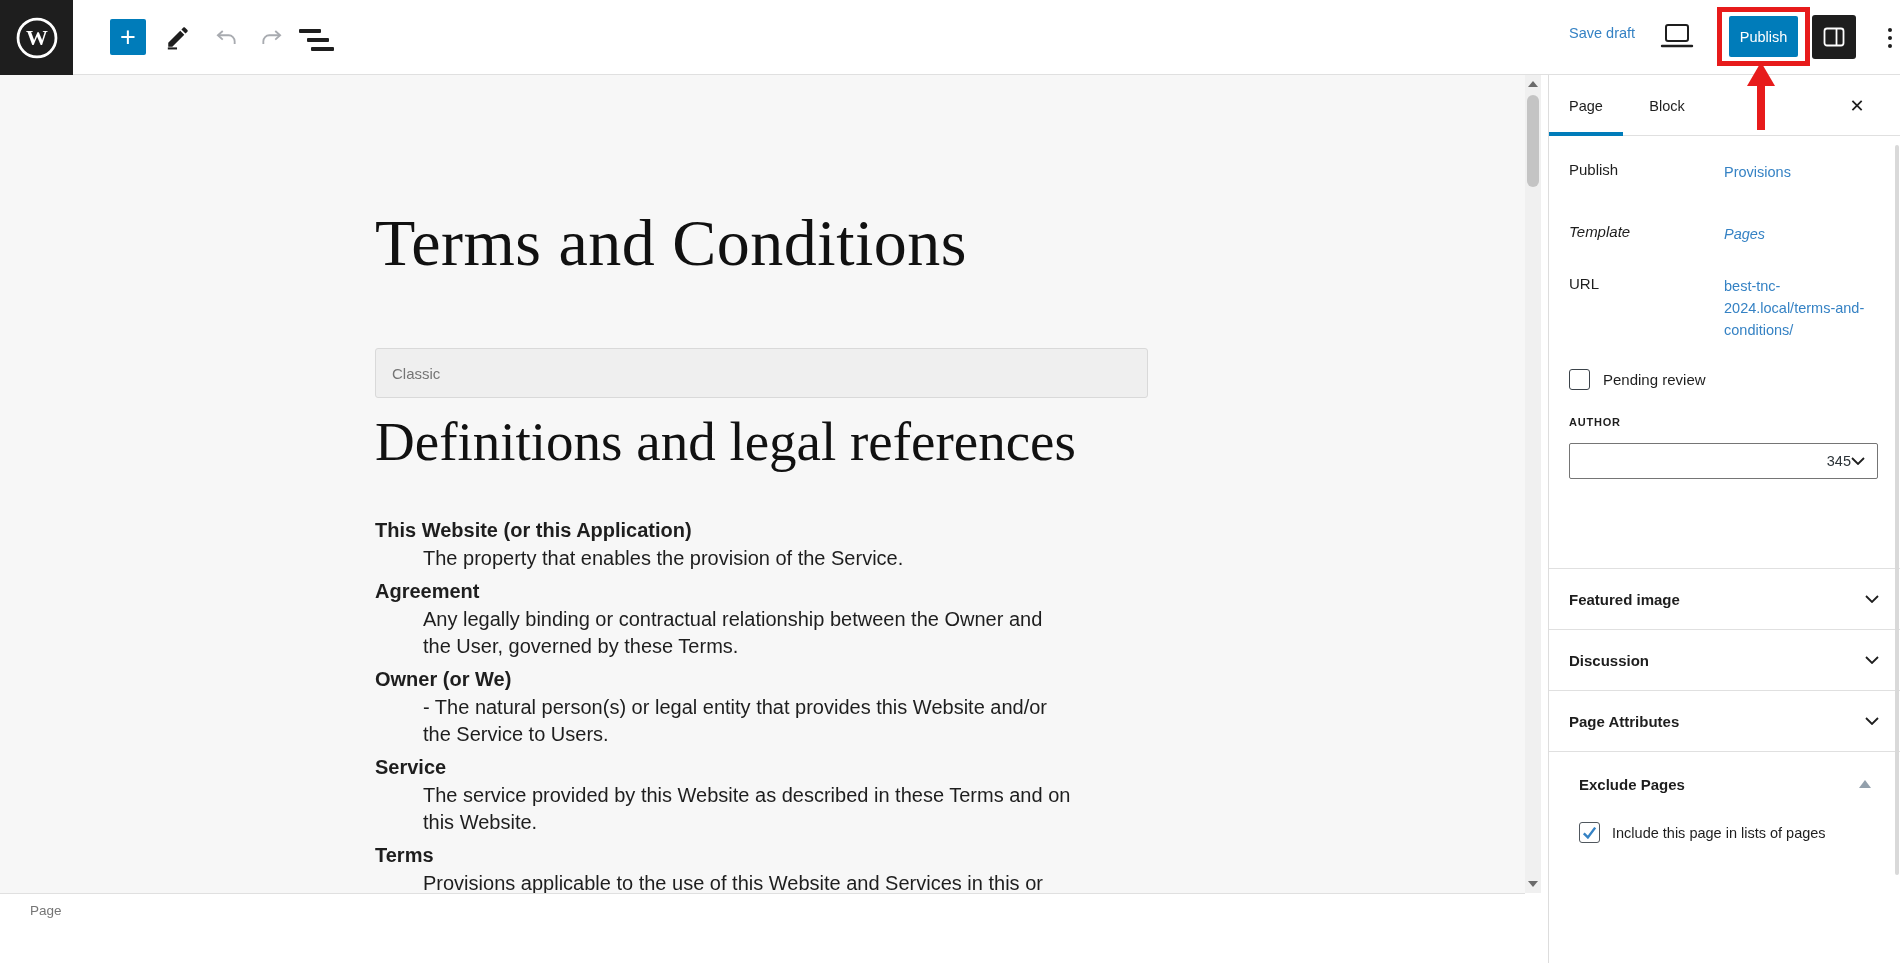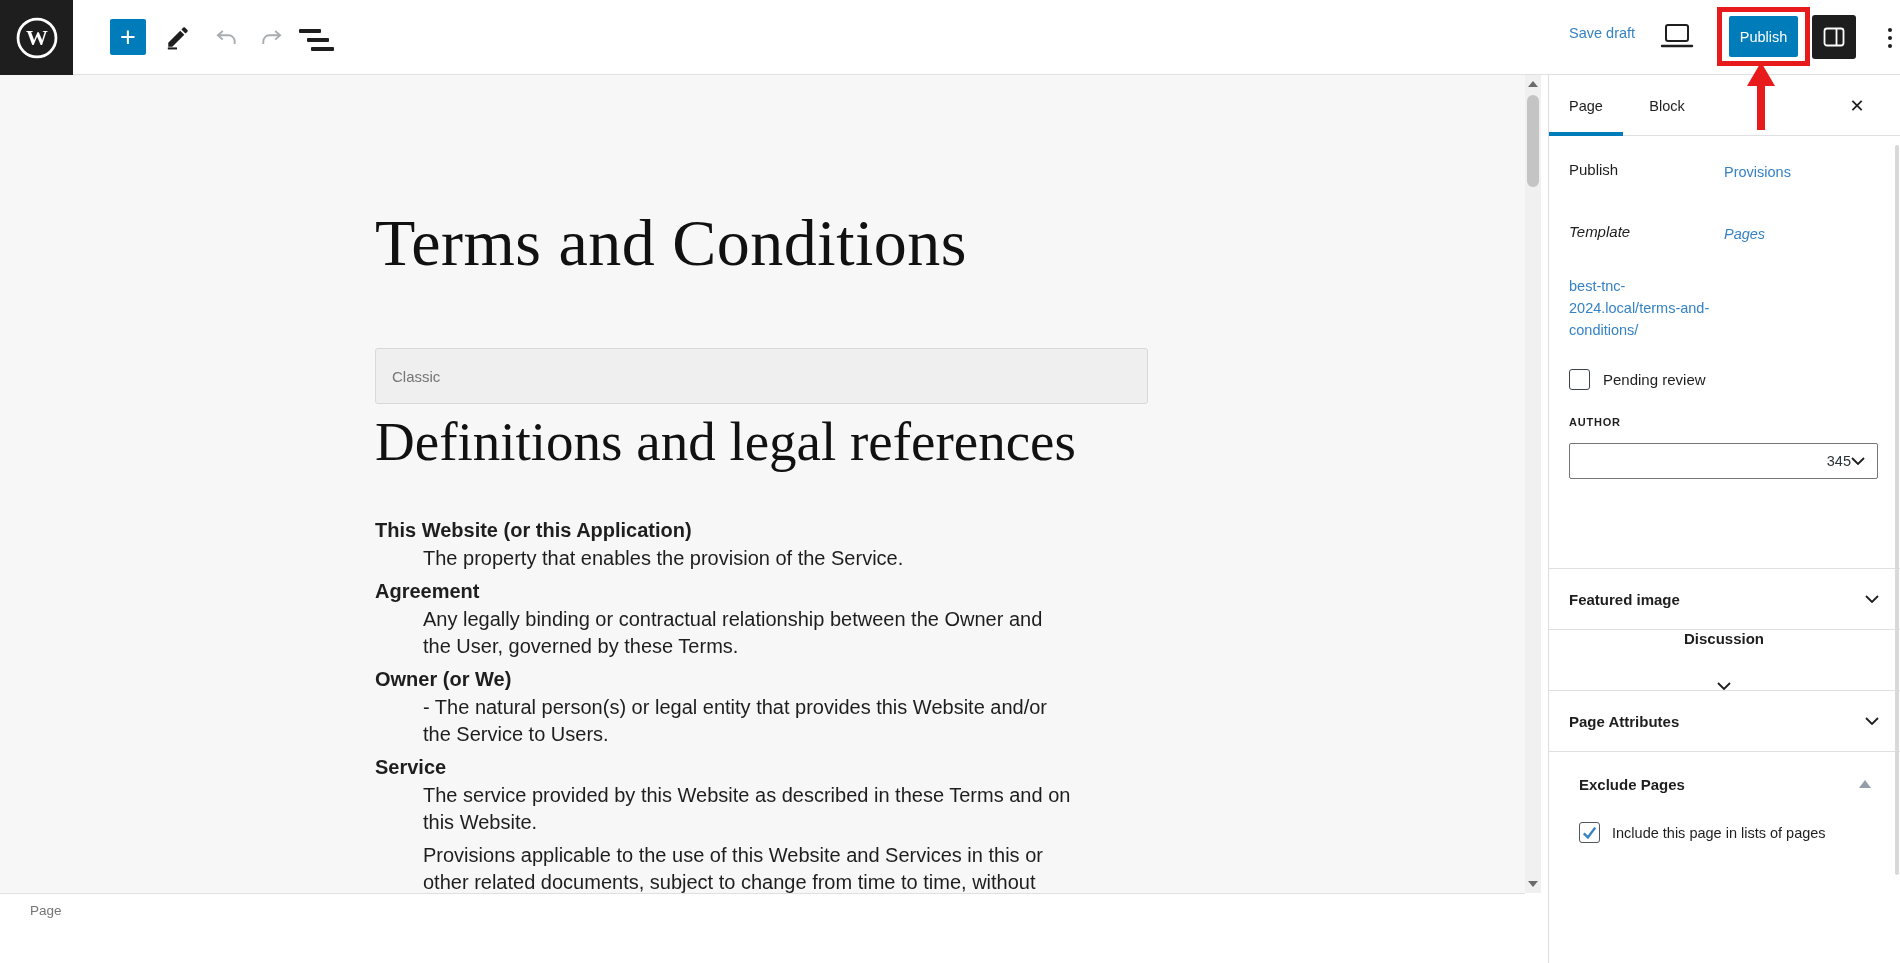--- a/index.html
+++ b/index.html
@@ -28,21 +28,21 @@
   .options-menu .dot { width:4px; height:4px; border-radius:50%; background:#1e1e1e; }
 
   
   .annot-box { position:absolute; left:1717px; top:7px; width:93px; height:59px; border:5px solid #e71b1b; z-index:9; pointer-events:none; }
   .annot-arrow-head { position:absolute; left:1747px; top:62px; width:0; height:0; border-left:14px solid transparent; border-right:14px solid transparent; border-bottom:24px solid #e71b1b; z-index:9; }
   .annot-arrow-shaft { position:absolute; left:1757px; top:84px; width:8px; height:46px; background:#e71b1b; z-index:9; }
 
   
   .canvas { position:absolute; left:0; top:75px; width:1525px; height:818px; background:#f7f7f7; overflow:hidden; }
   .doc-title { position:absolute; left:375px; top:126px; width:900px; font-family:"Liberation Serif",serif; font-size:66px; font-weight:400; color:#111; line-height:84px; letter-spacing:0.5px; }
-  .classic-block { position:absolute; left:375px; top:273px; width:773px; height:56px; background:#efefef; border:1px solid #d9d9d9; border-radius:3px; display:flex; align-items:center; padding-left:16px; cursor:pointer; }
+  .classic-block { position:absolute; left:375px; top:273px; width:773px; height:50px; background:#efefef; border:1px solid #d9d9d9; border-radius:3px; display:flex; align-items:center; padding-left:16px; cursor:pointer; }
   .classic-label { font-size:15px; color:#757575; }
   .doc-h2 { position:absolute; left:375px; top:336px; width:900px; font-family:"Liberation Serif",serif; font-size:55px; font-weight:400; color:#111; line-height:62px; }
   .definitions { position:absolute; left:375px; top:442px; width:780px; }
   .def-term { font-size:20px; font-weight:bold; line-height:26px; margin-bottom:2px; color:#1e1e1e; }
   .def-desc { margin-left:48px; max-width:650px; font-size:20px; line-height:27px; margin-bottom:6px; color:#1e1e1e; }
 
   
   .edit-scrollbar { position:absolute; left:1525px; top:75px; width:16px; height:818px; background:#f0f0f0; }
   .sb-arrow-up { position:absolute; left:3px; top:6px; width:0; height:0; border-left:5px solid transparent; border-right:5px solid transparent; border-bottom:6px solid #6b6b6b; }
   .sb-arrow-down { position:absolute; left:3px; bottom:6px; width:0; height:0; border-left:5px solid transparent; border-right:5px solid transparent; border-top:6px solid #6b6b6b; }
@@ -70,21 +70,21 @@
   .checkbox { width:21px; height:21px; background:#fff; border:1.5px solid #3c434a; border-radius:3px; display:flex; align-items:center; justify-content:center; cursor:pointer; }
   .check-label { font-size:15px; color:#1e1e1e; }
 
   .author-label { position:absolute; left:20px; top:341px; font-size:11px; font-weight:bold; letter-spacing:0.8px; color:#1e1e1e; }
   .author-select { position:absolute; left:20px; top:368px; width:309px; height:36px; border:1px solid #757575; border-radius:2px; background:#fff; display:flex; align-items:center; justify-content:flex-end; padding:0 12px; font-size:14.5px; color:#2c3338; cursor:pointer; }
   .trash-btn { position:absolute; left:20px; top:428px; width:309px; height:38px; background:#fff; border:1px solid #cc1818; border-radius:2px; color:#cc1818; font-size:14.5px; font-family:"Liberation Sans",sans-serif; cursor:pointer; }
 
   .panel { position:absolute; left:0; width:352px; height:61px; border-top:1px solid #e0e0e0; display:flex; align-items:center; justify-content:space-between; padding:0 22px 0 20px; cursor:pointer; background:#fff; }
   .panel-title { font-size:15px; font-weight:bold; color:#1e1e1e; }
   .p1 { top:493px; }
-  .p2 { top:554px;flex-direction:column; }
+  .p2 { top:554px; }
   .p3 { top:615px; }
 
   .exclude-section { position:absolute; left:0; top:676px; width:352px; border-top:1px solid #e0e0e0; }
   .exclude-head { position:relative; height:48px; display:flex; align-items:center; justify-content:space-between; padding:0 30px 0 30px; margin-top:8px; cursor:pointer; }
   .exclude-title { font-size:15px; font-weight:bold; color:#1e1e1e; }
   .tri-up { width:0; height:0; border-left:6px solid transparent; border-right:6px solid transparent; border-bottom:8px solid #93a0ac; }
   .include-row { position:absolute; left:30px; top:70px; display:flex; align-items:center; gap:12px; }
   .include-row .check-label { font-size:14.5px; }
   .checkbox.checked { border-color:#50575e; }
 
@@ -176,20 +176,21 @@
 
     <div class="definitions">
       <div class="def-term">This Website (or this Application)</div>
       <div class="def-desc">The property that enables the provision of the Service.</div>
       <div class="def-term">Agreement</div>
       <div class="def-desc">Any legally binding or contractual relationship between the Owner and the User, governed by these Terms.</div>
       <div class="def-term">Owner (or We)</div>
       <div class="def-desc">- The natural person(s) or legal entity that provides this Website and/or the Service to Users.</div>
       <div class="def-term">Service</div>
       <div class="def-desc">The service provided by this Website as described in these Terms and on this Website.</div>
+      <div class="def-term">Terms</div>
       <div class="def-desc">Provisions applicable to the use of this Website and Services in this or other related documents, subject to change from time to time, without notice.</div>
 
     </div>
   </div>
 
   <div class="edit-scrollbar">
     <div class="sb-arrow-up"></div>
     <div class="sb-thumb"></div>
     <div class="sb-arrow-down"></div>
   </div>
@@ -216,20 +217,21 @@
     <div class="summary-rows">
       <div class="sum-row" style="top:0;">
         <span class="sum-label">Publish</span>
         <span class="sum-value">Provisions</span>
       </div>
       <div class="sum-row" style="top:62px;font-style:italic;">
         <span class="sum-label">Template</span>
         <span class="sum-value">Pages</span>
       </div>
       <div class="sum-row" style="top:114px;">
+        <span class="sum-label">URL</span>
         <span class="sum-value">best-tnc-2024.local/terms-and-conditions/</span>
       </div>
     </div>
 
     <div class="check-row" style="left:20px; top:294px;">
       <div class="checkbox"></div>
       <span class="check-label">Pending review</span>
     </div>
 
     <div class="author-label">AUTHOR</div>

